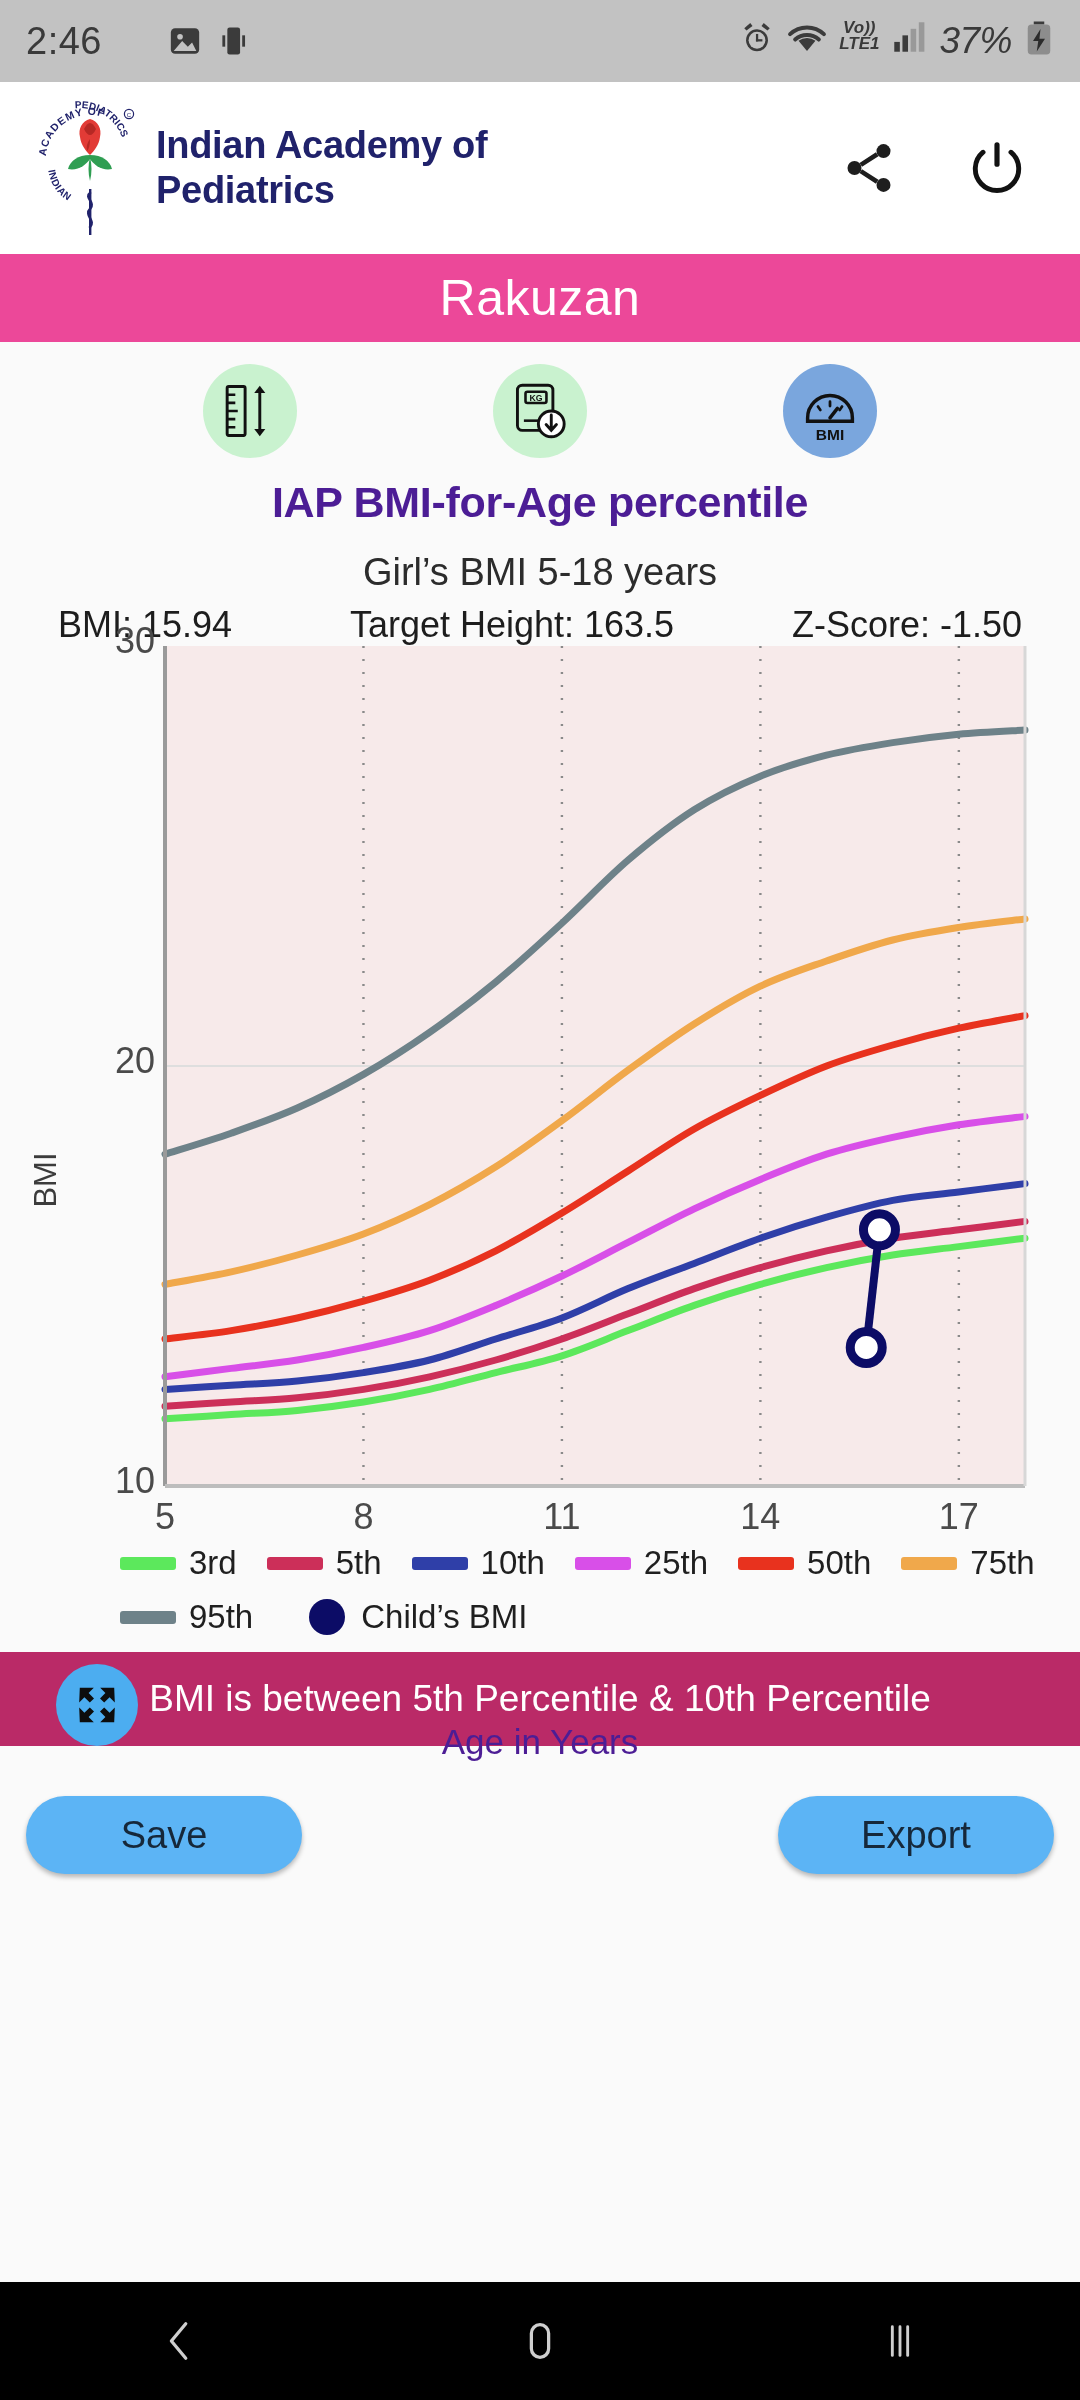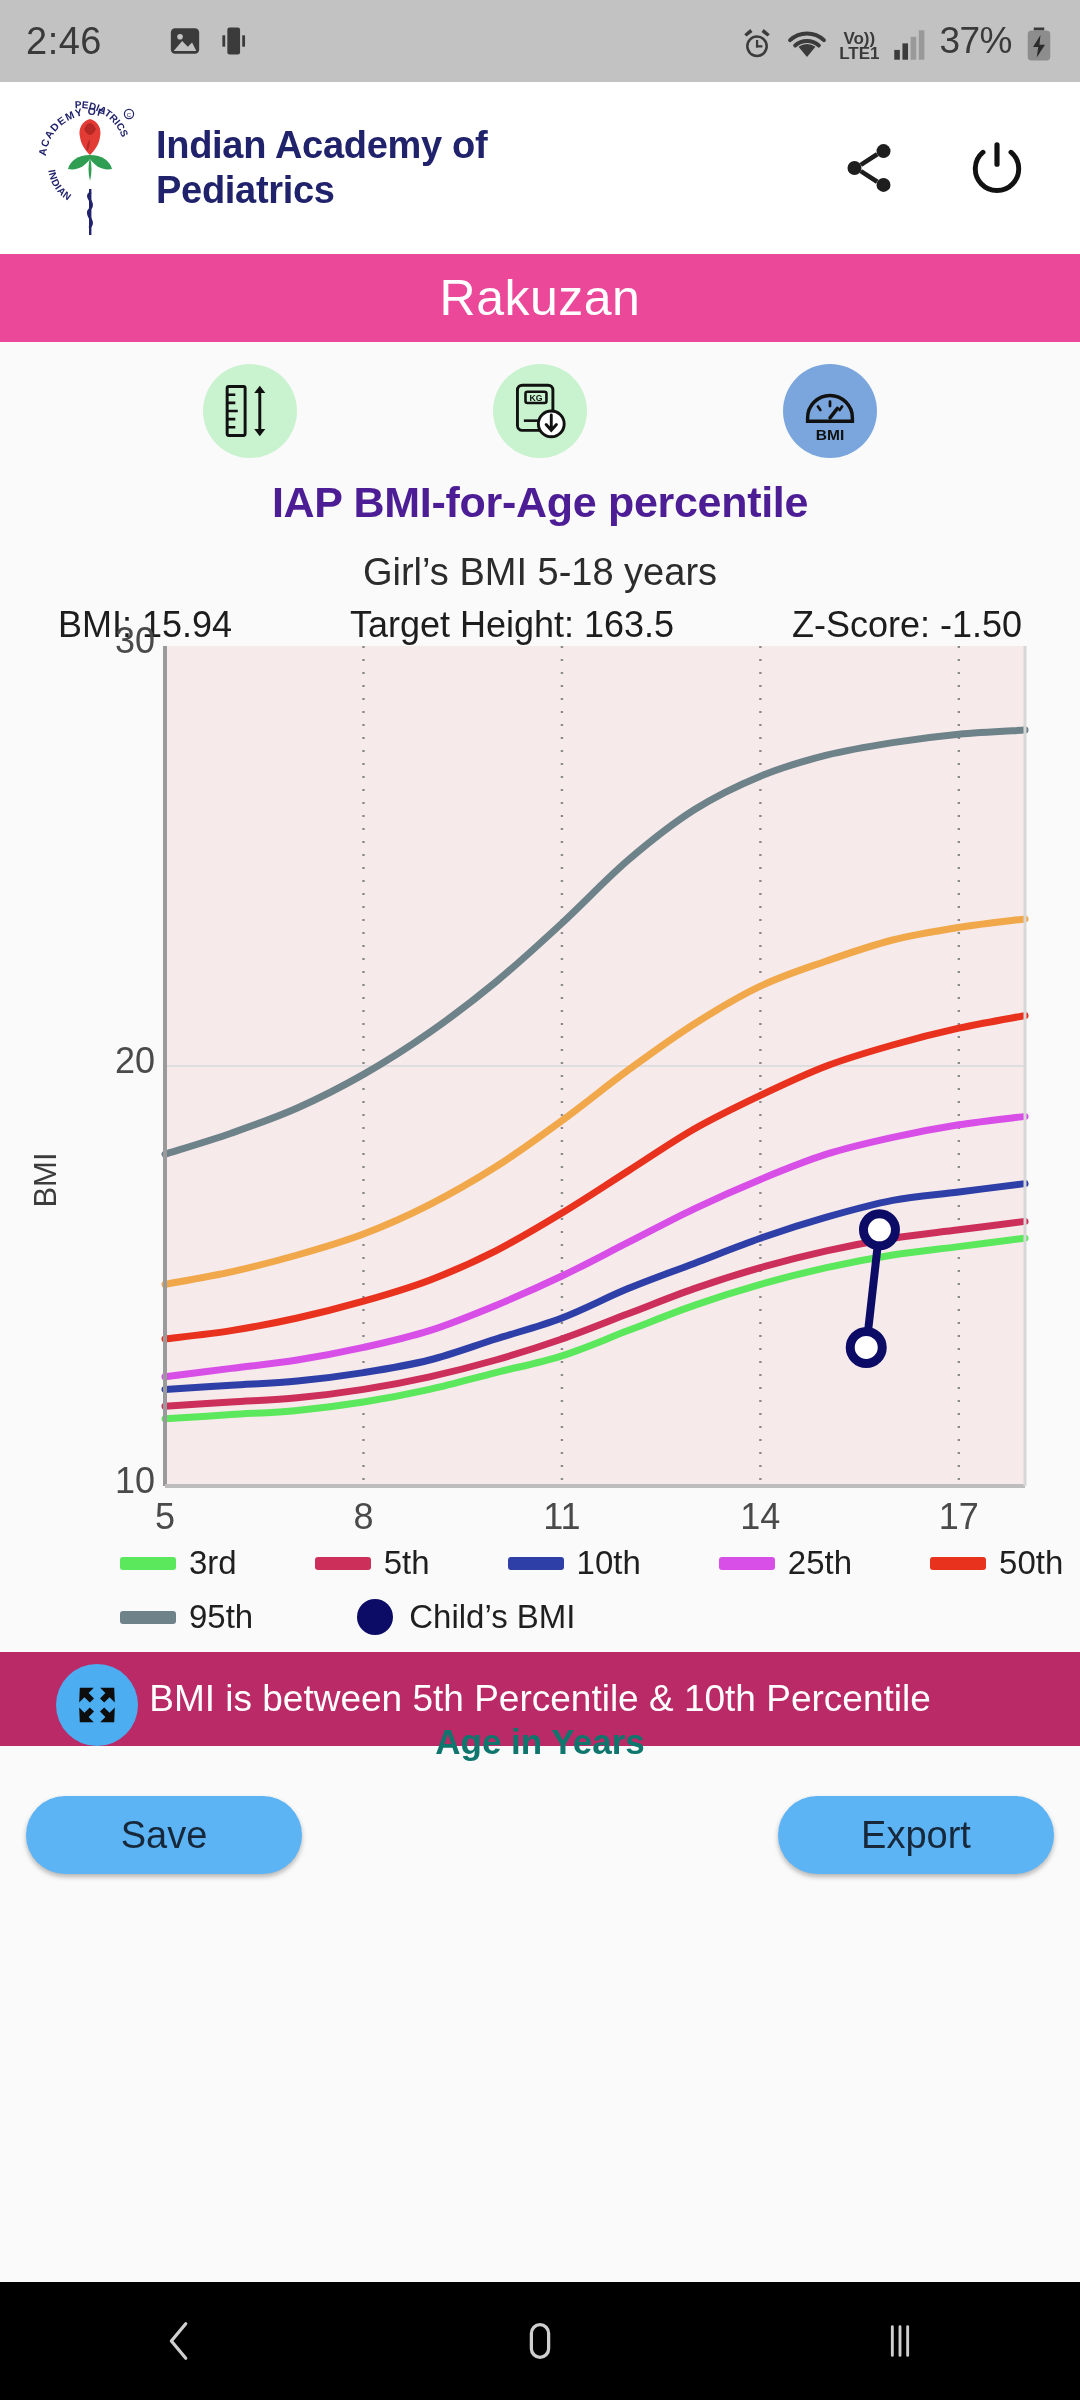--- a/index.html
+++ b/index.html
@@ -11,21 +11,21 @@
   }
   .screen { position: relative; width: 1080px; height: 2400px; background: #fafafa; }
 
   
   .statusbar {
     height: 82px; background: #c2c2c2; display: flex; align-items: center;
     padding: 12px 26px; color: #3b3b3b; gap: 48px;
   }
   .sb-time { font-size: 38px; letter-spacing: .5px; color:#3a3a3a; }
   .sb-left-icons { display:flex; align-items:center; gap:14px; margin-left:18px; }
-  .sb-right { margin-left:auto; display:flex; align-items:flex-end; gap:12px; }
+  .sb-right { margin-left:auto; display:flex; align-items:flex-start; gap:12px;font-style:italic; }
   .sb-pct { font-size:37px; color:#3a3a3a; letter-spacing:-.5px;}
   .volte { display:flex; flex-direction:column; align-items:center; line-height:.92; font-size:17px; font-weight:bold; color:#3a3a3a;}
 
   
   .appheader {
     height: 172px; background:#ffffff; display:flex; align-items:center;
     padding: 0 34px; position:relative;
   }
   .logo-wrap { width:112px; height:150px; position:relative; flex:none; }
   .brand { margin-left:10px; color:#20226b; font-weight:bold; font-size:38px; line-height:1.18; letter-spacing:-.3px; }
@@ -60,30 +60,30 @@
   }
 
   
   .plotwrap { position:relative; width:1080px; height:880px; }
   .ylabel {
     position:absolute; left:46px; top:1180px; transform:translate(-50%,-50%) rotate(-90deg);
     font-size:31px; color:#3b3b3b;
   }
   .ytick { position:absolute; font-size:36px; color:#4a4a4a; text-align:right; width:90px; }
   .xtick { position:absolute; font-size:36px; color:#4a4a4a; text-align:center; width:70px; }
-  .xaxis-label { position:absolute; width:1080px; text-align:center; font-size:35px; color:#0f766e;font-weight:bold; }
+  .xaxis-label { position:absolute; width:1080px; text-align:center; font-size:35px; color:#4c1d95; }
 
   .fsbtn {
     position:absolute; left:56px; top:1664px; width:82px; height:82px; border-radius:50%;
     background:#4cadf0; display:flex; align-items:center; justify-content:center;
   }
 
   
   .legend { padding: 18px 0 0 0; }
-  .legend-row { display:flex; align-items:flex-start; padding-left:120px; margin-bottom:16px;gap:48px; }
+  .legend-row { display:flex; align-items:flex-start; padding-left:120px; margin-bottom:16px; }
   .legend-item { display:flex; align-items:center; margin-right:30px; }
   .swatch { width:56px; height:13px; border-radius:3px; margin-right:13px; }
   .legend-label { font-size:33px; color:#1f1f1f; }
   .dot-swatch { width:36px; height:36px; border-radius:50%; background:#0c0c66; margin-right:16px; }
 
   
   .resultband {
     background:#ba2a67; height:94px; display:flex; align-items:center; justify-content:center;
     color:#fff; font-size:37px; margin-top:10px;
   }

